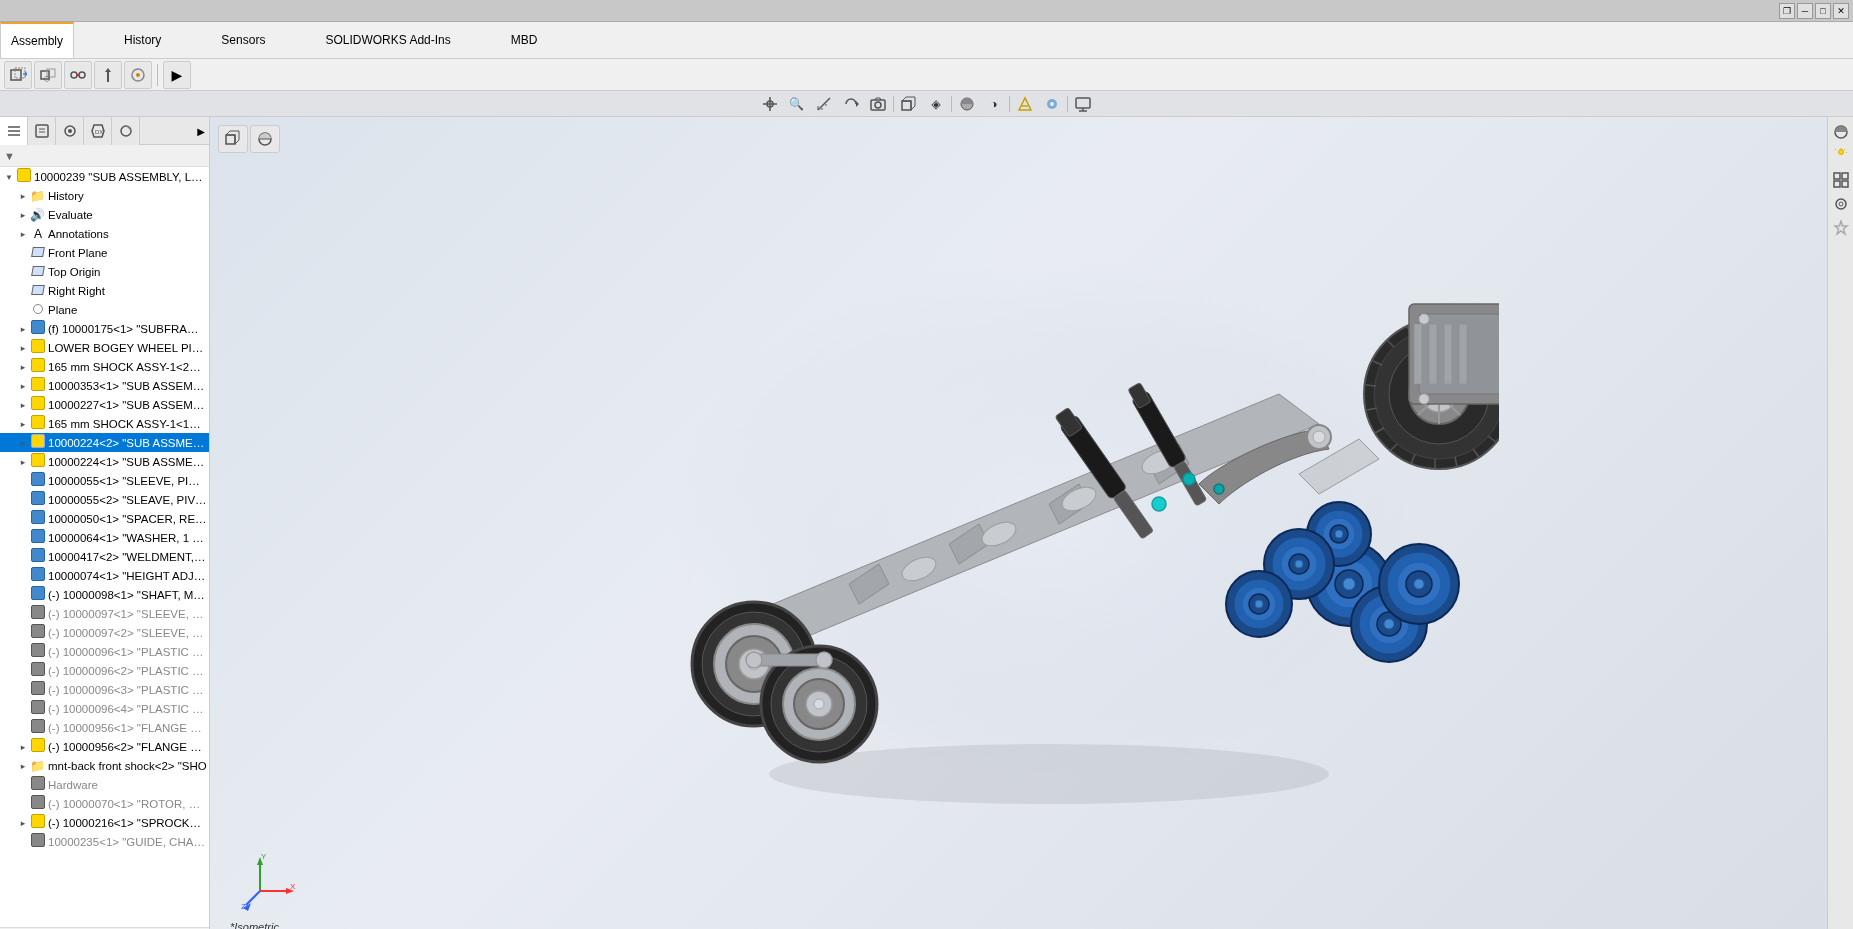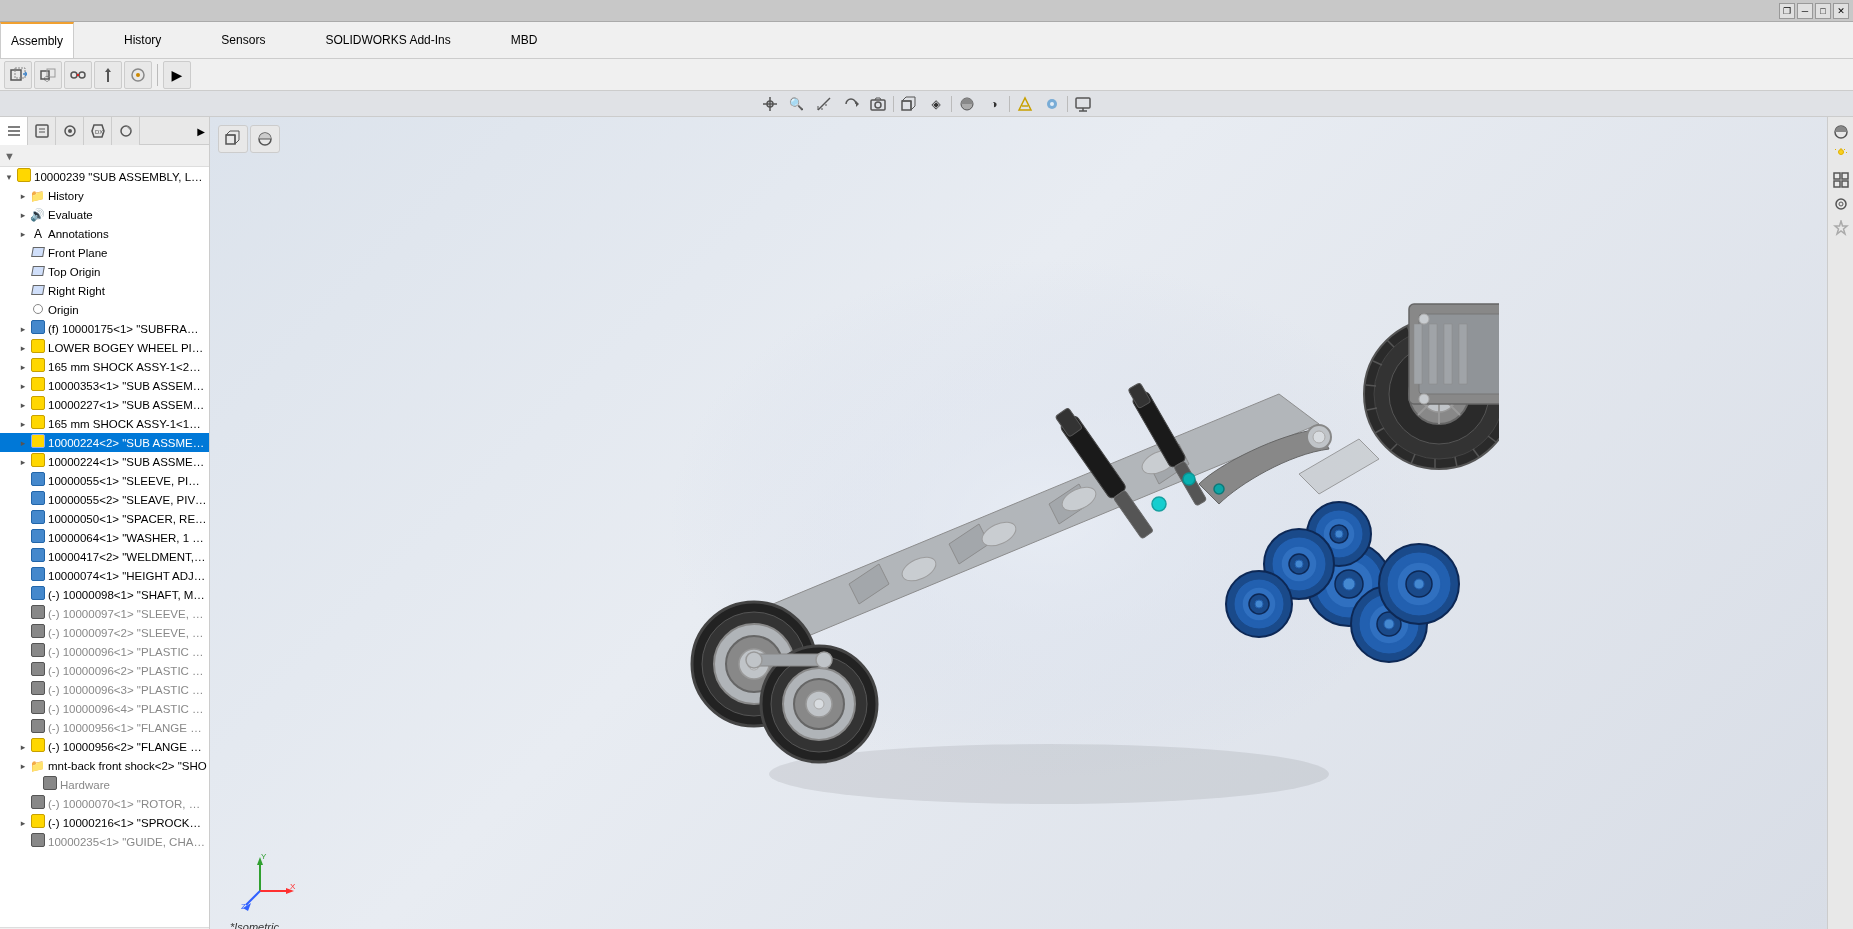--- a/index.html
+++ b/index.html
@@ -522,21 +522,21 @@
           <span class="icon-plane-sym"></span>
         </span>
         <span class="tree-label">Right Right</span>
       </div>
 
       <div class="tree-item indent-1">
         <span class="tree-expand">&nbsp;</span>
         <span class="tree-icon">
           <span class="icon-origin-sym"></span>
         </span>
-        <span class="tree-label">Origin</span>
+        <span class="tree-label">Plane</span>
       </div>
 
       <div class="tree-item indent-1">
         <span class="tree-expand">▸</span>
         <span class="tree-icon"><span class="sw-tree-icon icon-part"></span></span>
         <span class="tree-label">(f) 10000175&lt;1&gt; "SUBFRAME, TRA</span>
       </div>
       <div class="tree-item indent-1">
         <span class="tree-expand">▸</span>
         <span class="tree-icon"><span class="sw-tree-icon icon-assy"></span></span>
@@ -648,21 +648,21 @@
         <span class="tree-expand">▸</span>
         <span class="tree-icon"><span class="sw-tree-icon icon-assy"></span></span>
         <span class="tree-label">(-) 10000956&lt;2&gt; "FLANGE BUSHIN</span>
       </div>
 
       <div class="tree-item indent-1">
         <span class="tree-expand">▸</span>
         <span class="tree-icon" style="color:#5080c0;">📁</span>
         <span class="tree-label">mnt-back front shock&lt;2&gt; "SHO</span>
       </div>
-      <div class="tree-item indent-1" style="color:#888;margin-left:12px;">
+      <div class="tree-item indent-1" style="color:#888;">
         <span class="tree-expand">&nbsp;</span>
         <span class="tree-icon"><span class="sw-tree-icon icon-suppressed"></span></span>
         <span class="tree-label">Hardware</span>
       </div>
       <div class="tree-item indent-1" style="color:#888;">
         <span class="tree-expand">&nbsp;</span>
         <span class="tree-icon"><span class="sw-tree-icon icon-suppressed"></span></span>
         <span class="tree-label">(-) 10000070&lt;1&gt; "ROTOR, BRAKE"</span>
       </div>
       <div class="tree-item indent-1">

